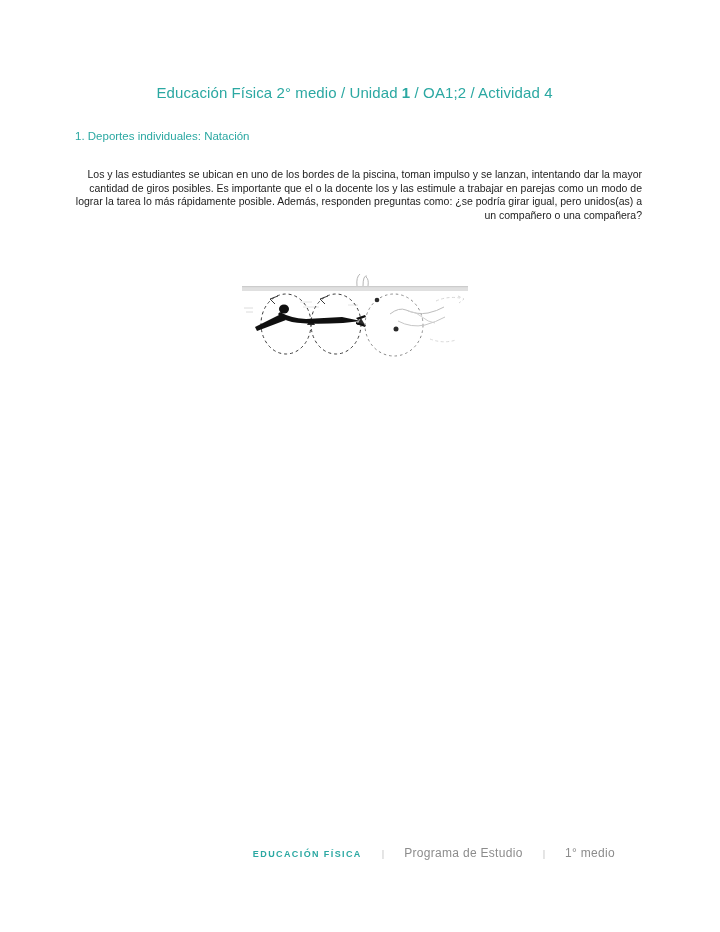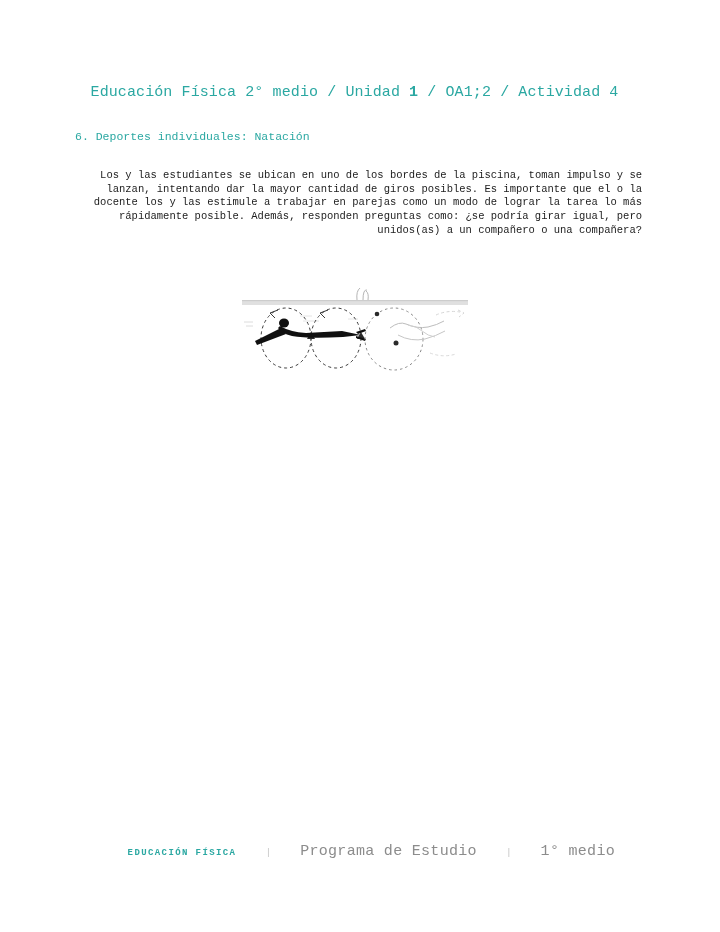--- a/index.html
+++ b/index.html
@@ -7,21 +7,21 @@
     --ink:#1c1c1c;
     --footer-gray:#8c8c8c;
   }
   *{box-sizing:border-box;}
   html,body{margin:0;padding:0;}
   body{
     width:720px;height:932px;background:#ffffff;
     font-family:"Liberation Sans", sans-serif;
   }
   .page{
-    position:relative;width:709px;height:932px;background:#ffffff;overflow:hidden;font-family:Liberation Mono, monospace;
+    position:relative;width:709px;height:932px;background:#ffffff;overflow:hidden;
   }
   .title{
     margin:84px 40px 0;
     text-align:center;
     font-size:15px;
     font-weight:400;
     letter-spacing:0.1px;
     color:var(--accent);
   }
   .title .bold-seg{font-weight:700;}
@@ -45,49 +45,49 @@
     display:flex;
     justify-content:center;
   }
   .figure svg{display:block;}
   .page-footer{
     position:absolute;
     bottom:72px;
     right:94px;
     display:flex;
     align-items:baseline;
-    gap:29px;
+    gap:20px;
     white-space:nowrap;
   }
   .footer-subject{
     color:var(--accent);
     font-weight:700;
     font-size:9px;
     letter-spacing:1.4px;
   }
   .footer-sep{
     color:#c4c4c4;
     font-size:9.5px;
   }
   .footer-program,.footer-grade{
     color:var(--footer-gray);
-    font-size:15px;
+    font-size:12px;
     letter-spacing:0.3px;
   }
 </style>
 </head>
 <body>
 
 <div class="page">
 
   <h1 class="title">
     <span>Educación Física 2° medio / Unidad </span><span class="bold-seg">1</span><span> / OA1;2 / Actividad 4</span>
   </h1>
 
-  <h2 class="activity-heading">6. Deportes individuales: Natación</h2>
+  <h2 class="activity-heading">1. Deportes individuales: Natación</h2>
 
   <p class="body-text">Los y las estudiantes se ubican en uno de los bordes de la piscina, toman impulso y se lanzan, intentando dar la mayor cantidad de giros posibles. Es importante que el o la docente los y las estimule a trabajar en parejas como un modo de lograr la tarea lo más rápidamente posible. Además, responden preguntas como: ¿se podría girar igual, pero unidos(as) a un compañero o una compañera?</p>
 
   <div class="figure">
     <svg width="230" height="108" viewBox="0 0 230 108" aria-label="swimmer rotation illustration">
 
       <g>
         <rect x="2" y="27" width="226" height="5" fill="#e0e0e0"></rect>
         <rect x="2" y="27" width="226" height="1.2" fill="#cccccc"></rect>
       </g>

